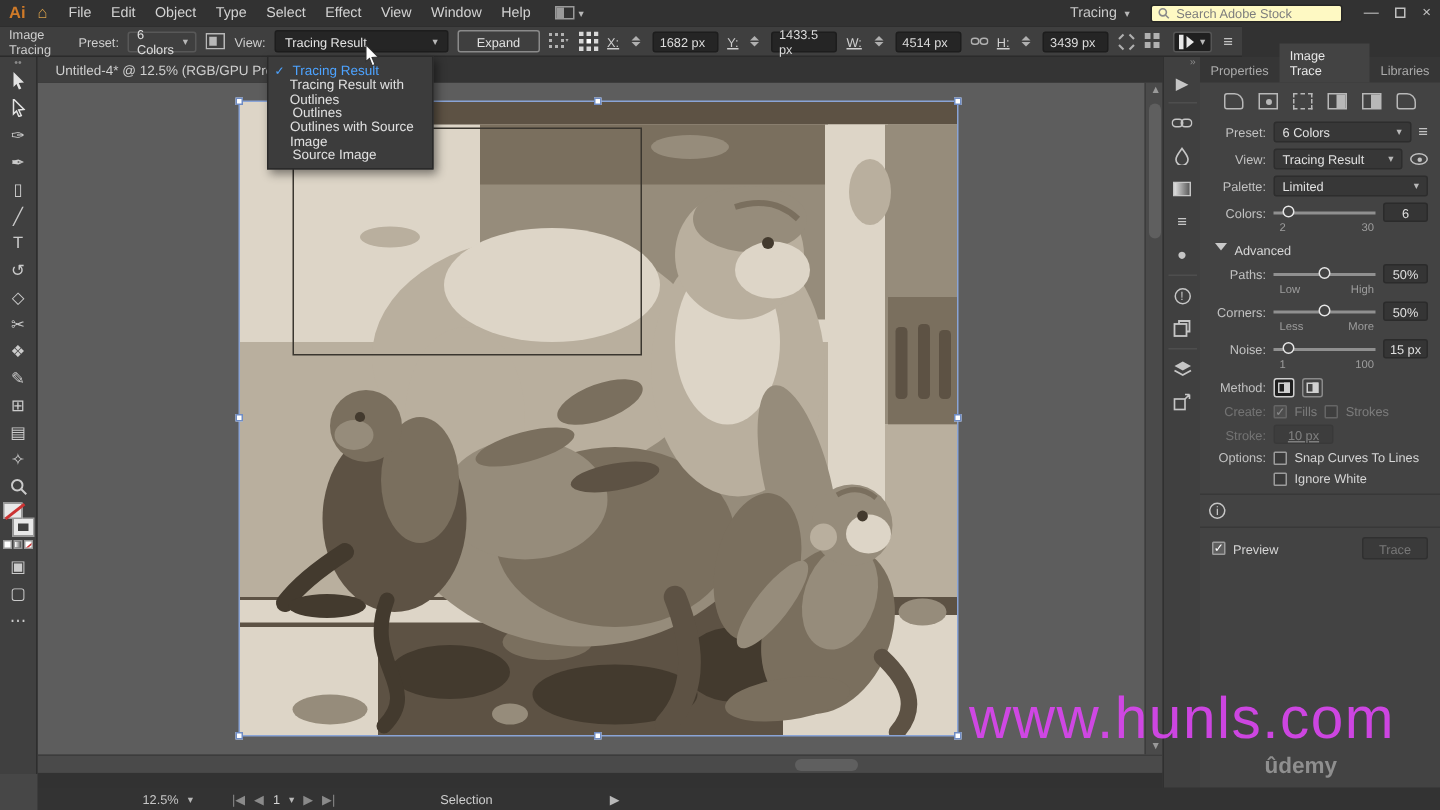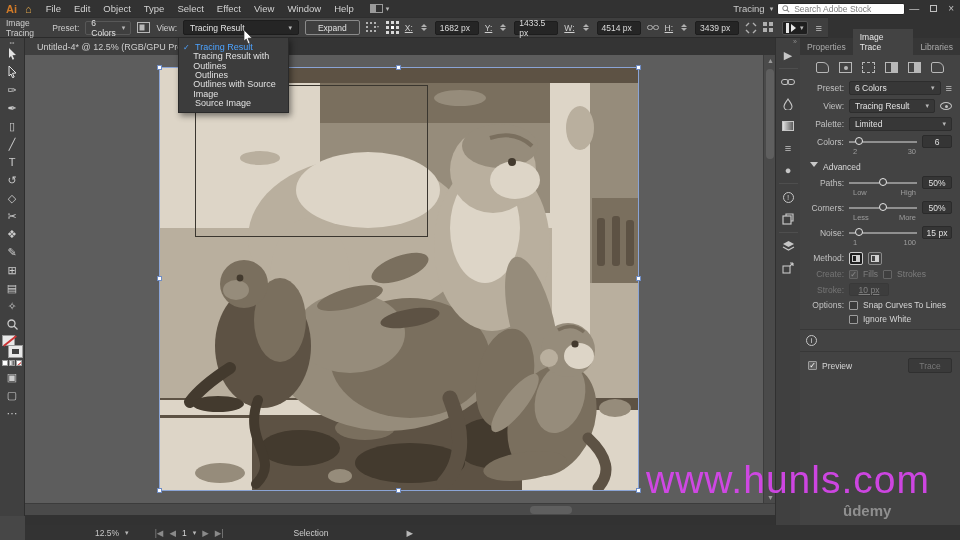--- a/index.html
+++ b/index.html
@@ -11,23 +11,23 @@
   .topbar { position:absolute; left:0; top:0; width:960px; height:17px; background:#323232;
             display:flex; align-items:center; font-size:9.5px; color:#d2d2d2; z-index:30; }
   .ai-logo { color:#d07a28; font-weight:bold; font-size:11px; margin:0 8px 0 6px; }
   .home-ic { color:#d8a04a; font-size:11px; margin-right:14px; }
   .menus { display:flex; gap:13px; }
   .menus span { cursor:default; }
   .ws-ic { margin-left:16px; display:flex; align-items:center; gap:3px; }
   .ws-box { width:13px; height:9px; border:1px solid #9a9a9a; display:inline-block; position:relative; }
   .ws-box::after{ content:""; position:absolute; left:0; top:0; width:5px; height:7px; background:#9a9a9a; }
   .chev { font-size:7px; color:#b8b8b8; }
-  .top-right { margin-left:auto; display:flex; align-items:center; gap:4px; padding-right:6px; }
+  .top-right { margin-left:auto; display:flex; align-items:center; gap:14px; padding-right:6px; }
   .workspace-switch { display:flex; gap:5px; align-items:center; color:#c8c8c8; }
-  .searchbox { width:128px; height:12px; background:#ffffff; border:1px solid #262626; border-radius:2px;
+  .searchbox { width:128px; height:12px; background:#fef9c3; border:1px solid #262626; border-radius:2px;
                display:flex; align-items:center; gap:4px; padding:0 4px; color:#7d7d7d; font-size:8.5px; }
   .winbtns { display:flex; gap:11px; align-items:center; color:#c0c0c0; font-size:10px; }
   .win-restore { width:7px; height:7px; border:1px solid #c0c0c0; display:inline-block; }
 
   
   .controlbar { position:absolute; left:0; top:17px; width:828px; height:21px; background:#3f3f3f;
                 border-top:1px solid #2e2e2e; border-bottom:1px solid #2b2b2b;
                 display:flex; align-items:center; font-size:8.5px; color:#c9c9c9; gap:6px; padding:0 6px; z-index:25; }
   .cb-label { color:#cfcfcf; }
   .mini-drop { background:#3f3f3f; border:1px solid #585858; border-radius:2px; height:14px;

